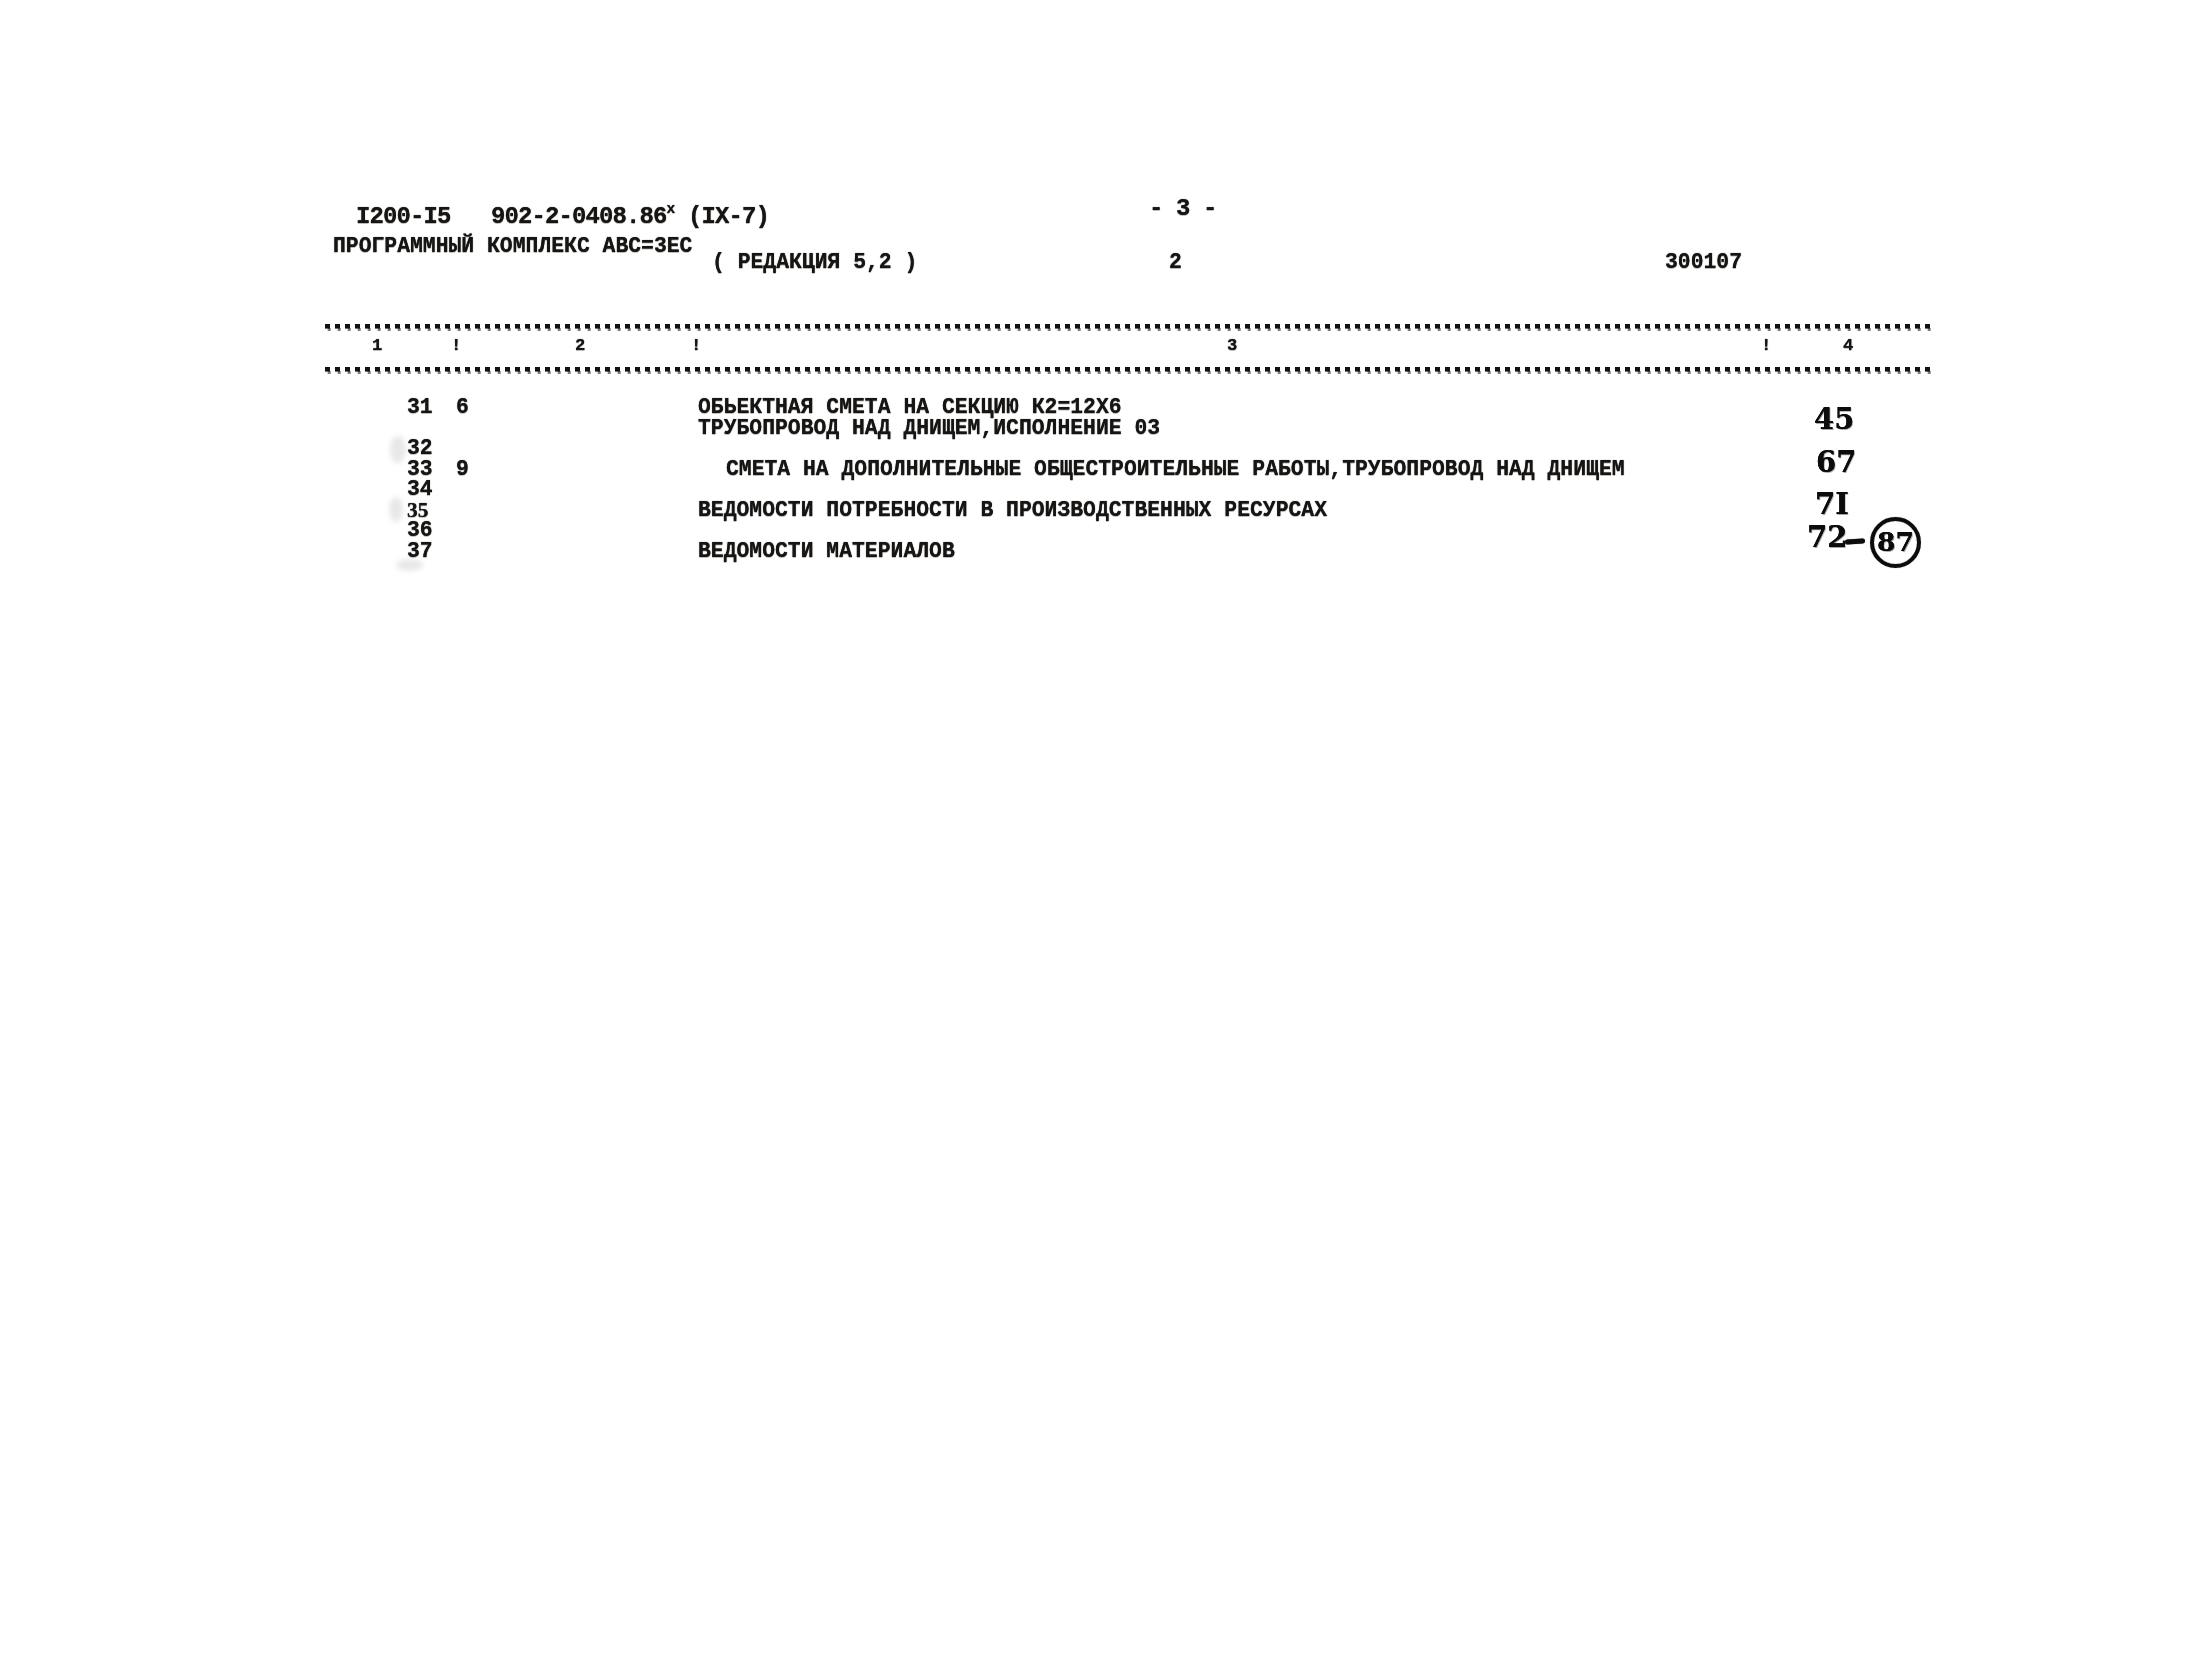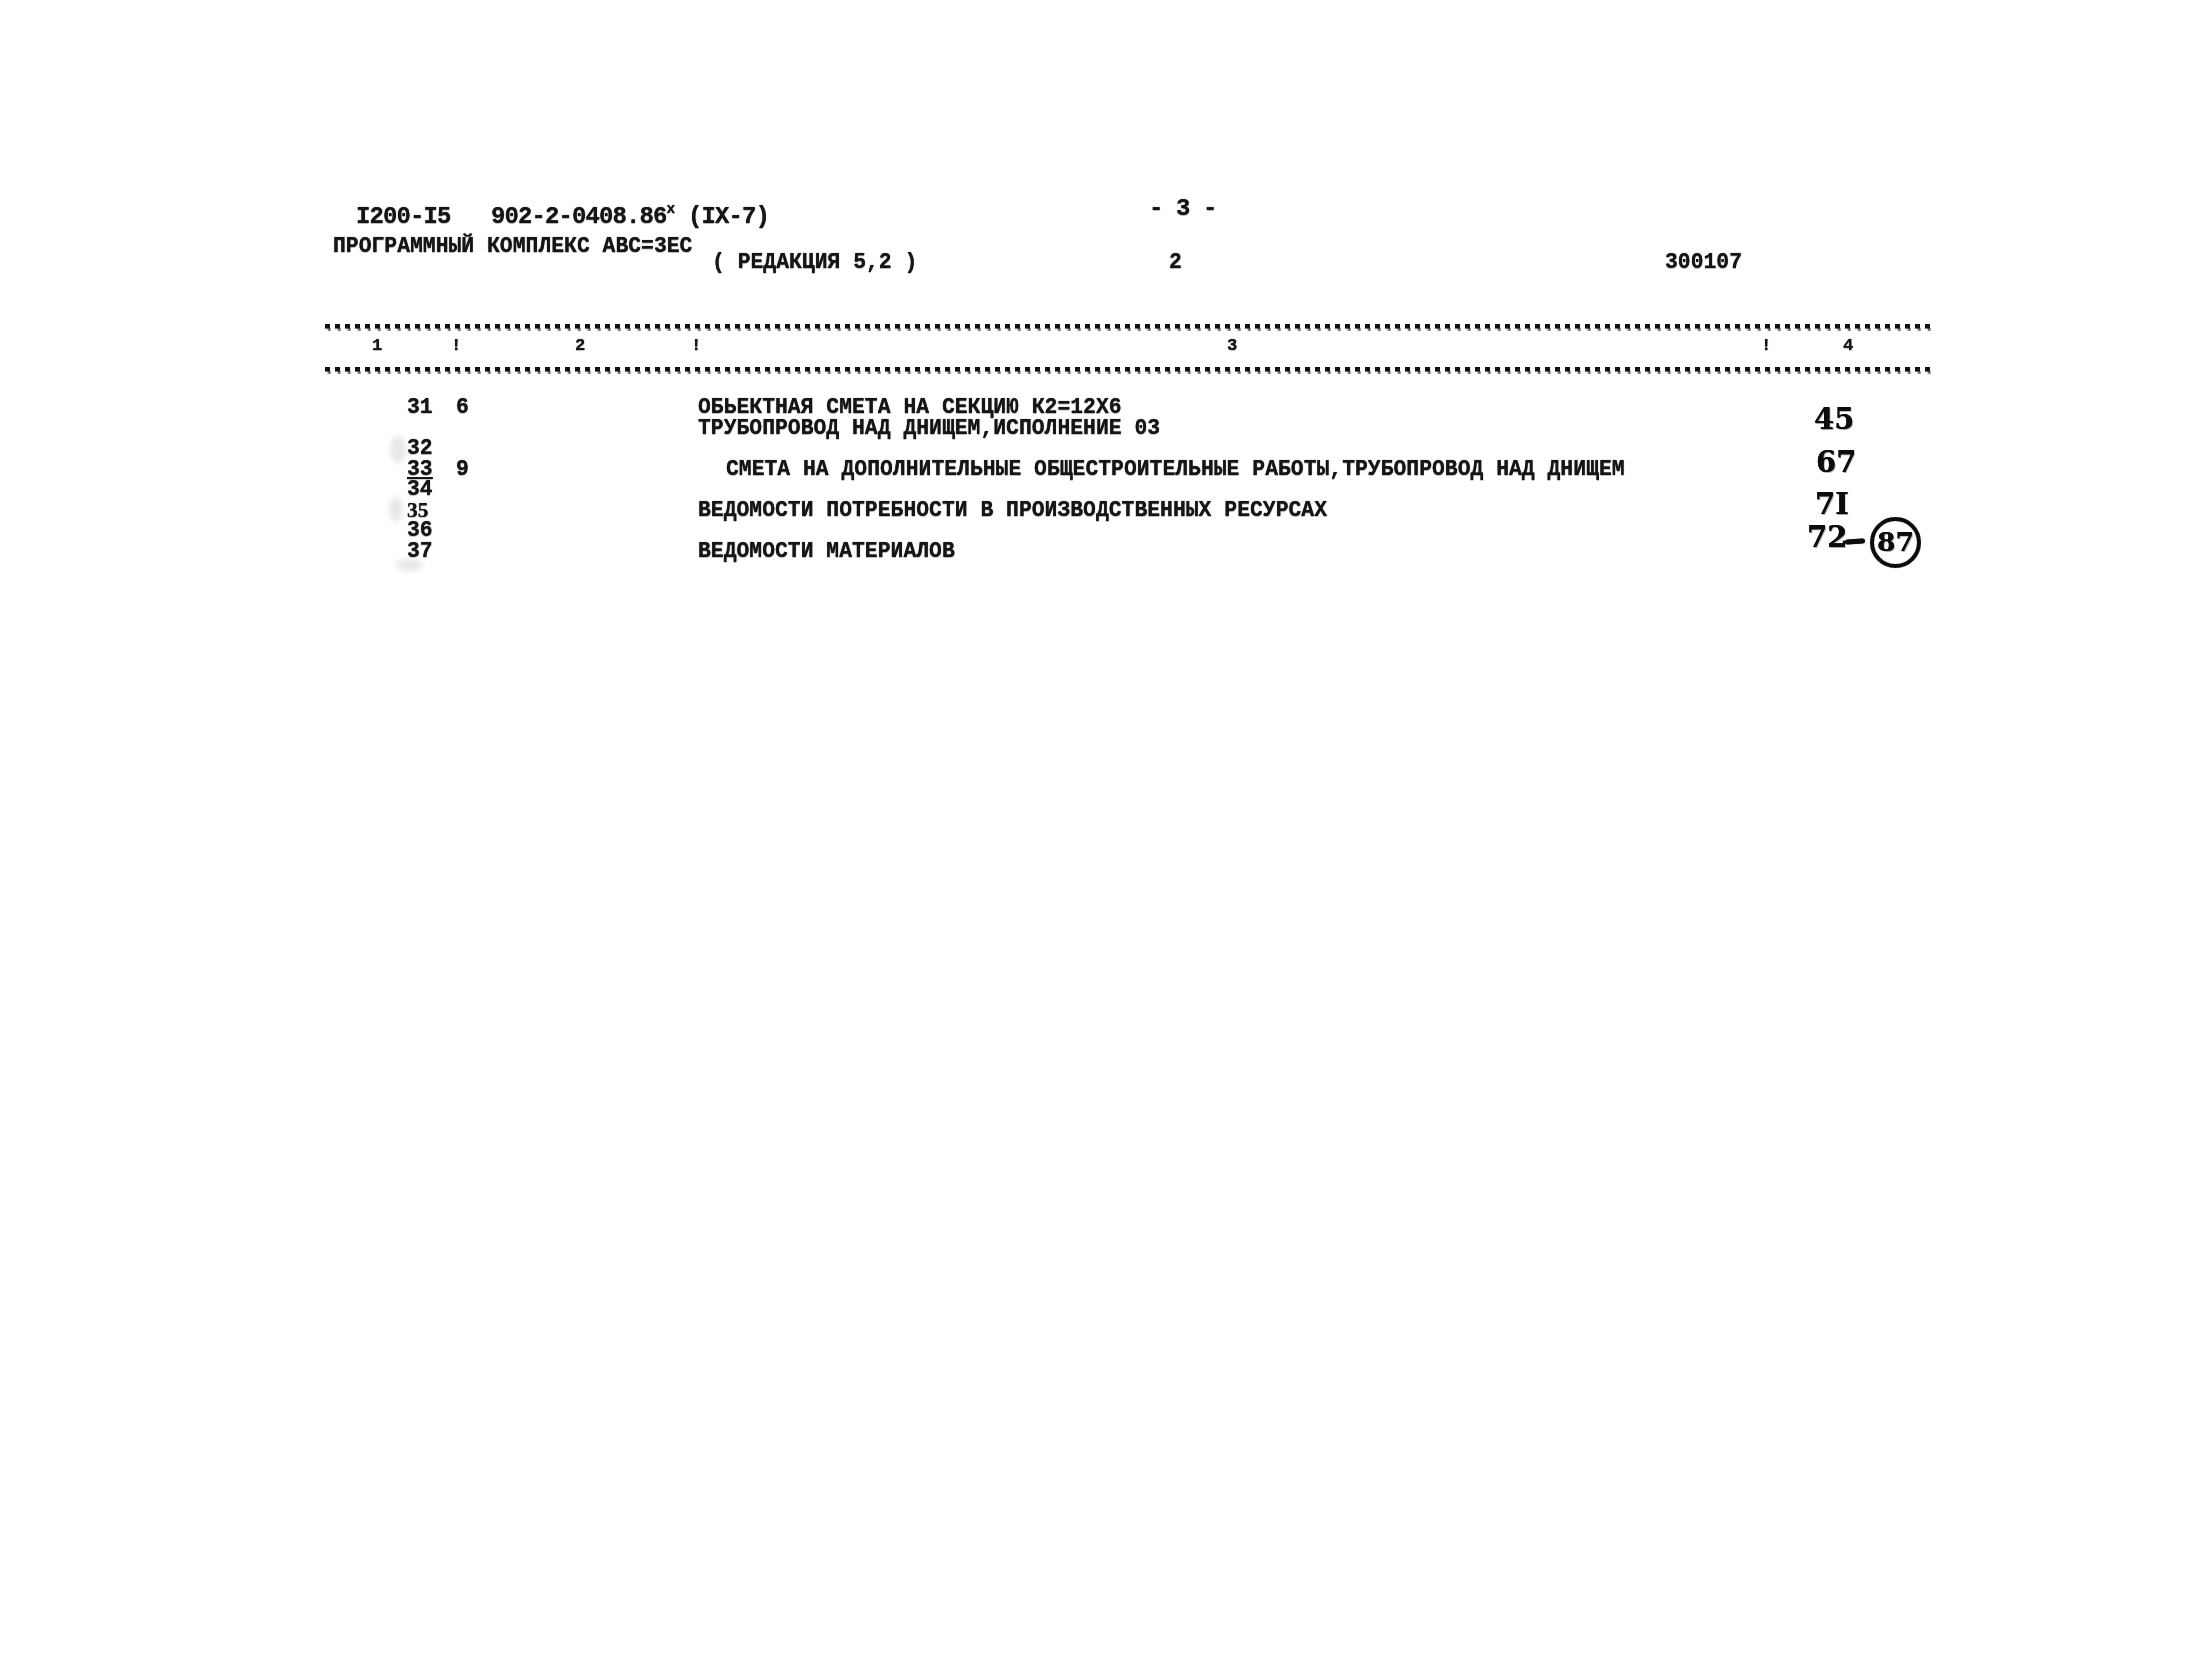--- a/index.html
+++ b/index.html
@@ -120,21 +120,21 @@
     <span class="tw" style="left:698px; top:397px;">ОБЬЕКТНАЯ СМЕТА НА СЕКЦИЮ К2=12Х6</span>
     <span class="tw" style="left:698px; top:418px;">ТРУБОПРОВОД НАД ДНИЩЕМ,ИСПОЛНЕНИЕ 03</span>
     <span class="hand" style="left:1814px; top:405px;">45</span>
   </div>
 
   <div>
     <span class="tw" style="left:407px; top:438px;">32</span>
   </div>
 
   <div>
-    <span class="tw" style="left:407px;  top:459px;text-decoration:underline;">33</span>
+    <span class="tw" style="left:407px;  top:459px;">33</span>
     <span class="tw" style="left:456px; top:459px;">9</span>
     <span class="tw" style="left:698px; top:459px;margin-left:28px;">СМЕТА НА ДОПОЛНИТЕЛЬНЫЕ ОБЩЕСТРОИТЕЛЬНЫЕ РАБОТЫ,ТРУБОПРОВОД НАД ДНИЩЕМ</span>
     <span class="hand" style="left:1816px; top:448px;">67</span>
   </div>
 
   <div>
     <span class="tw" style="left:407px; top:479px;">34</span>
   </div>
 
   <div>

